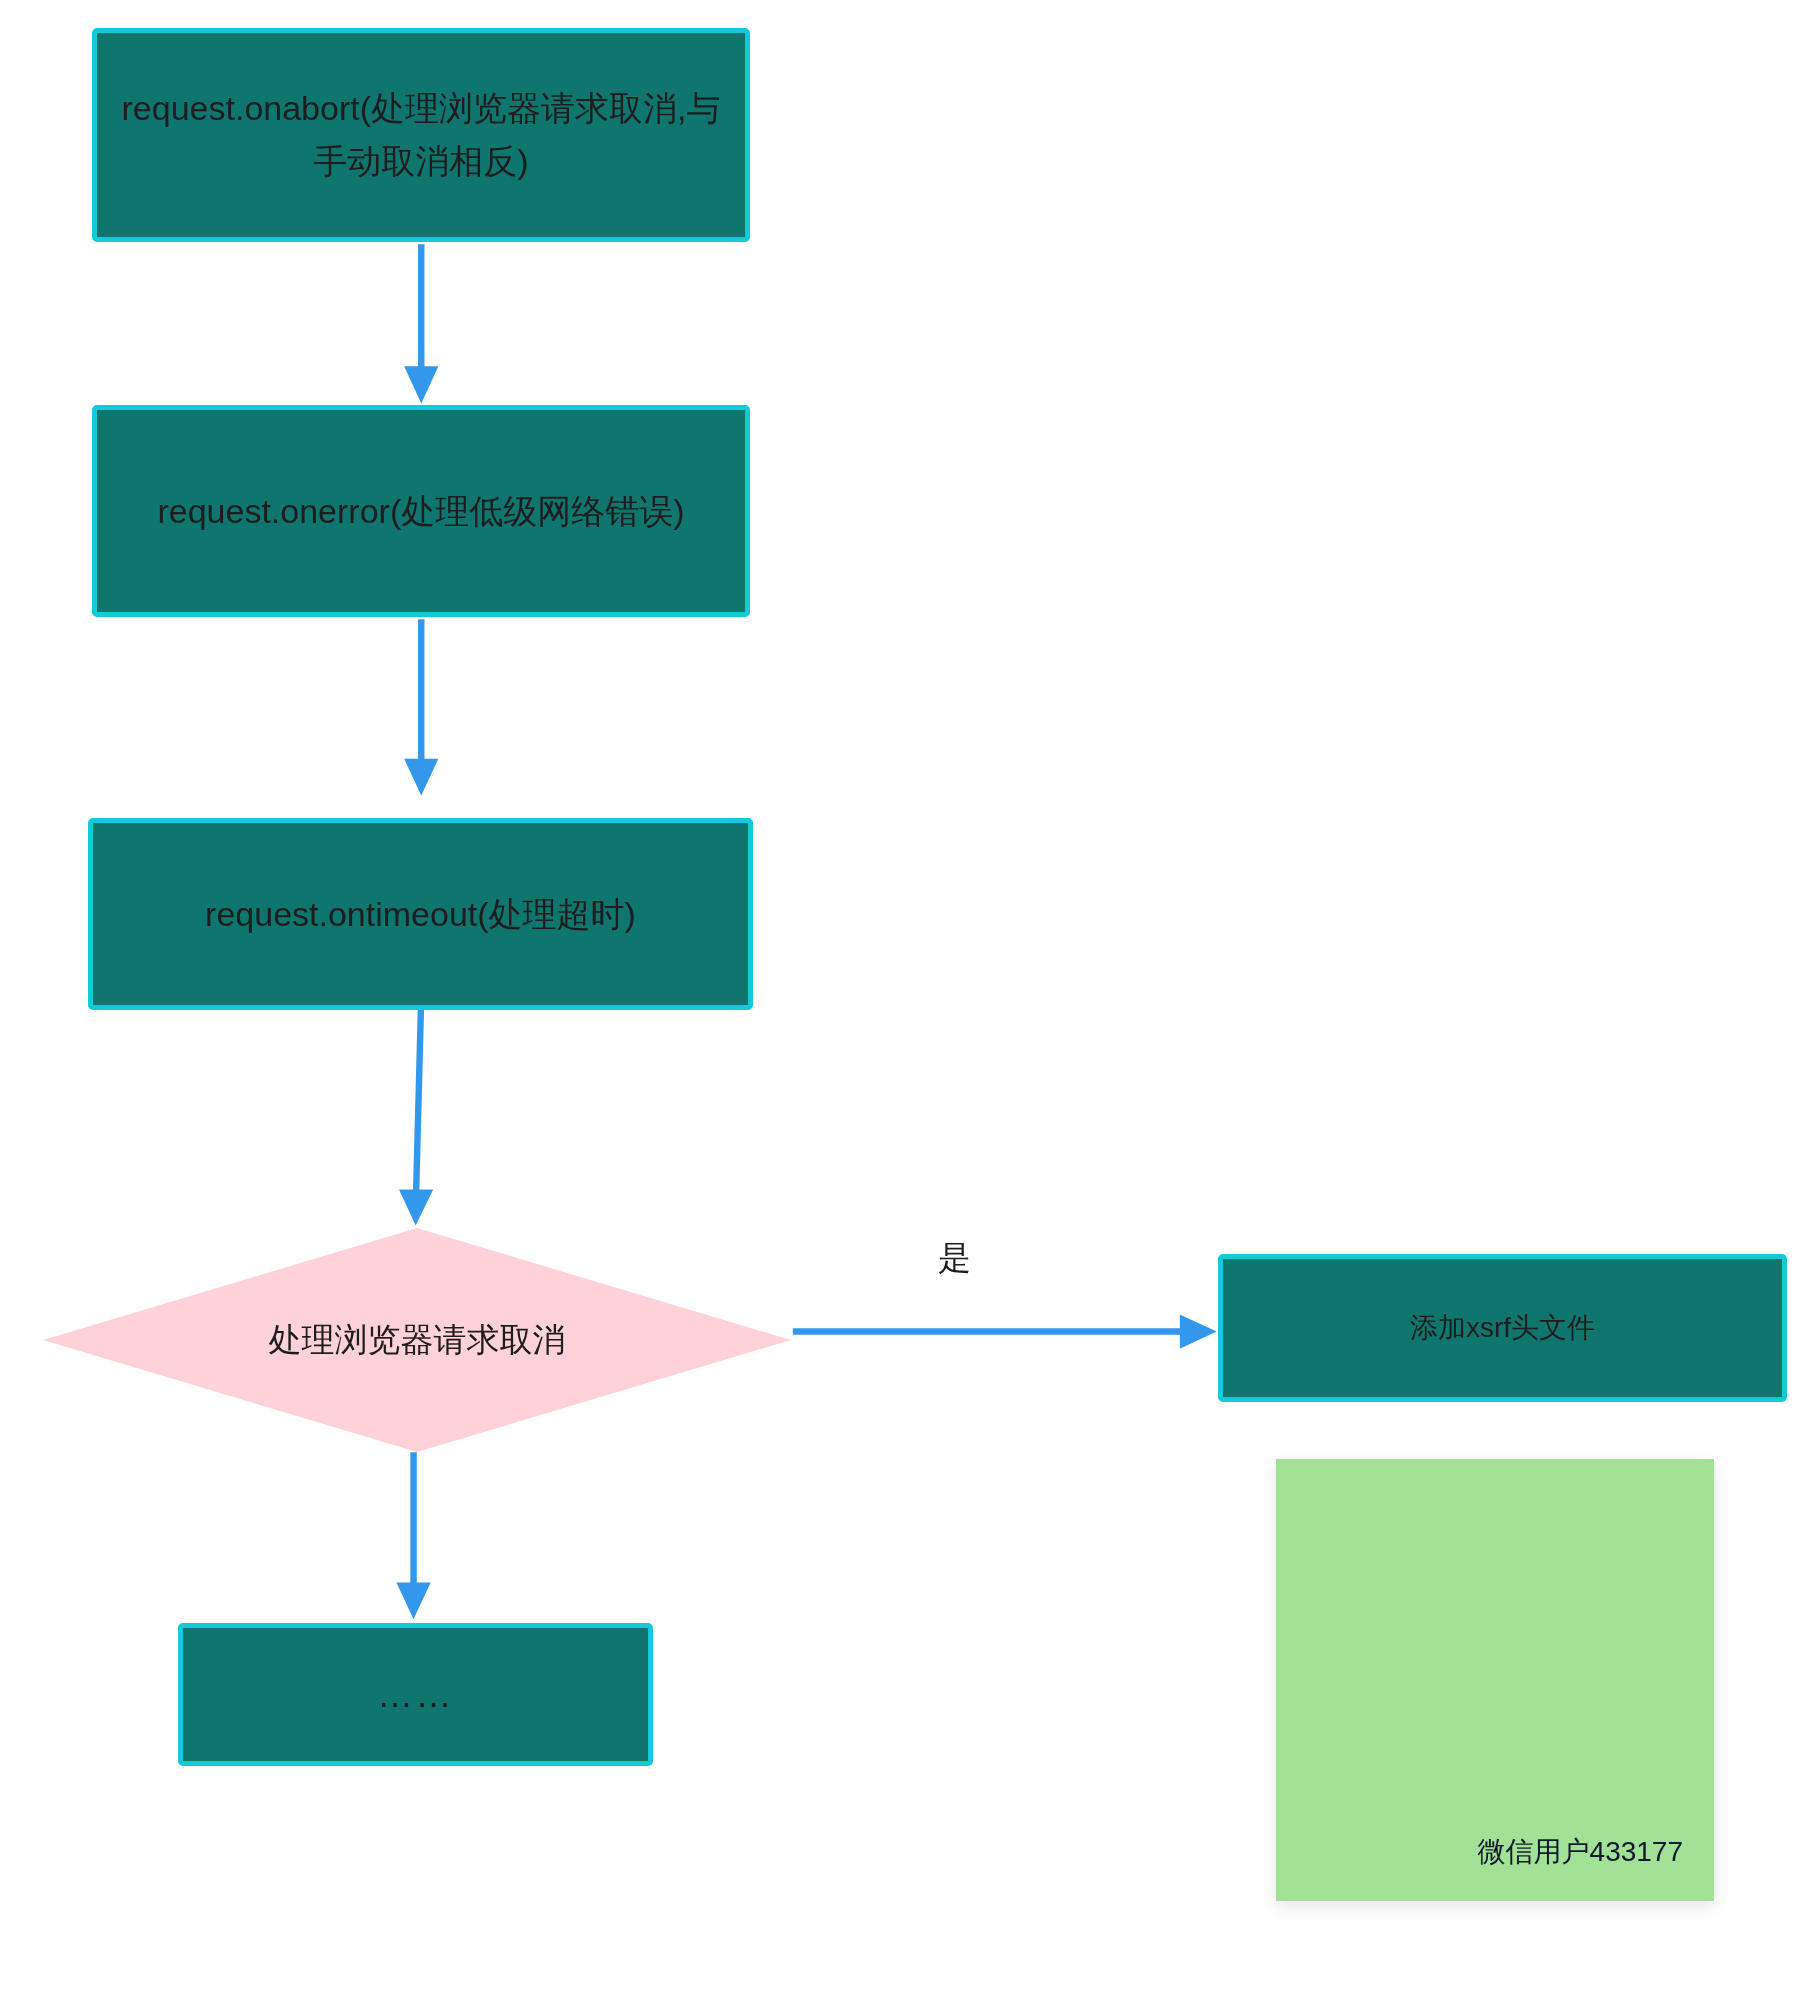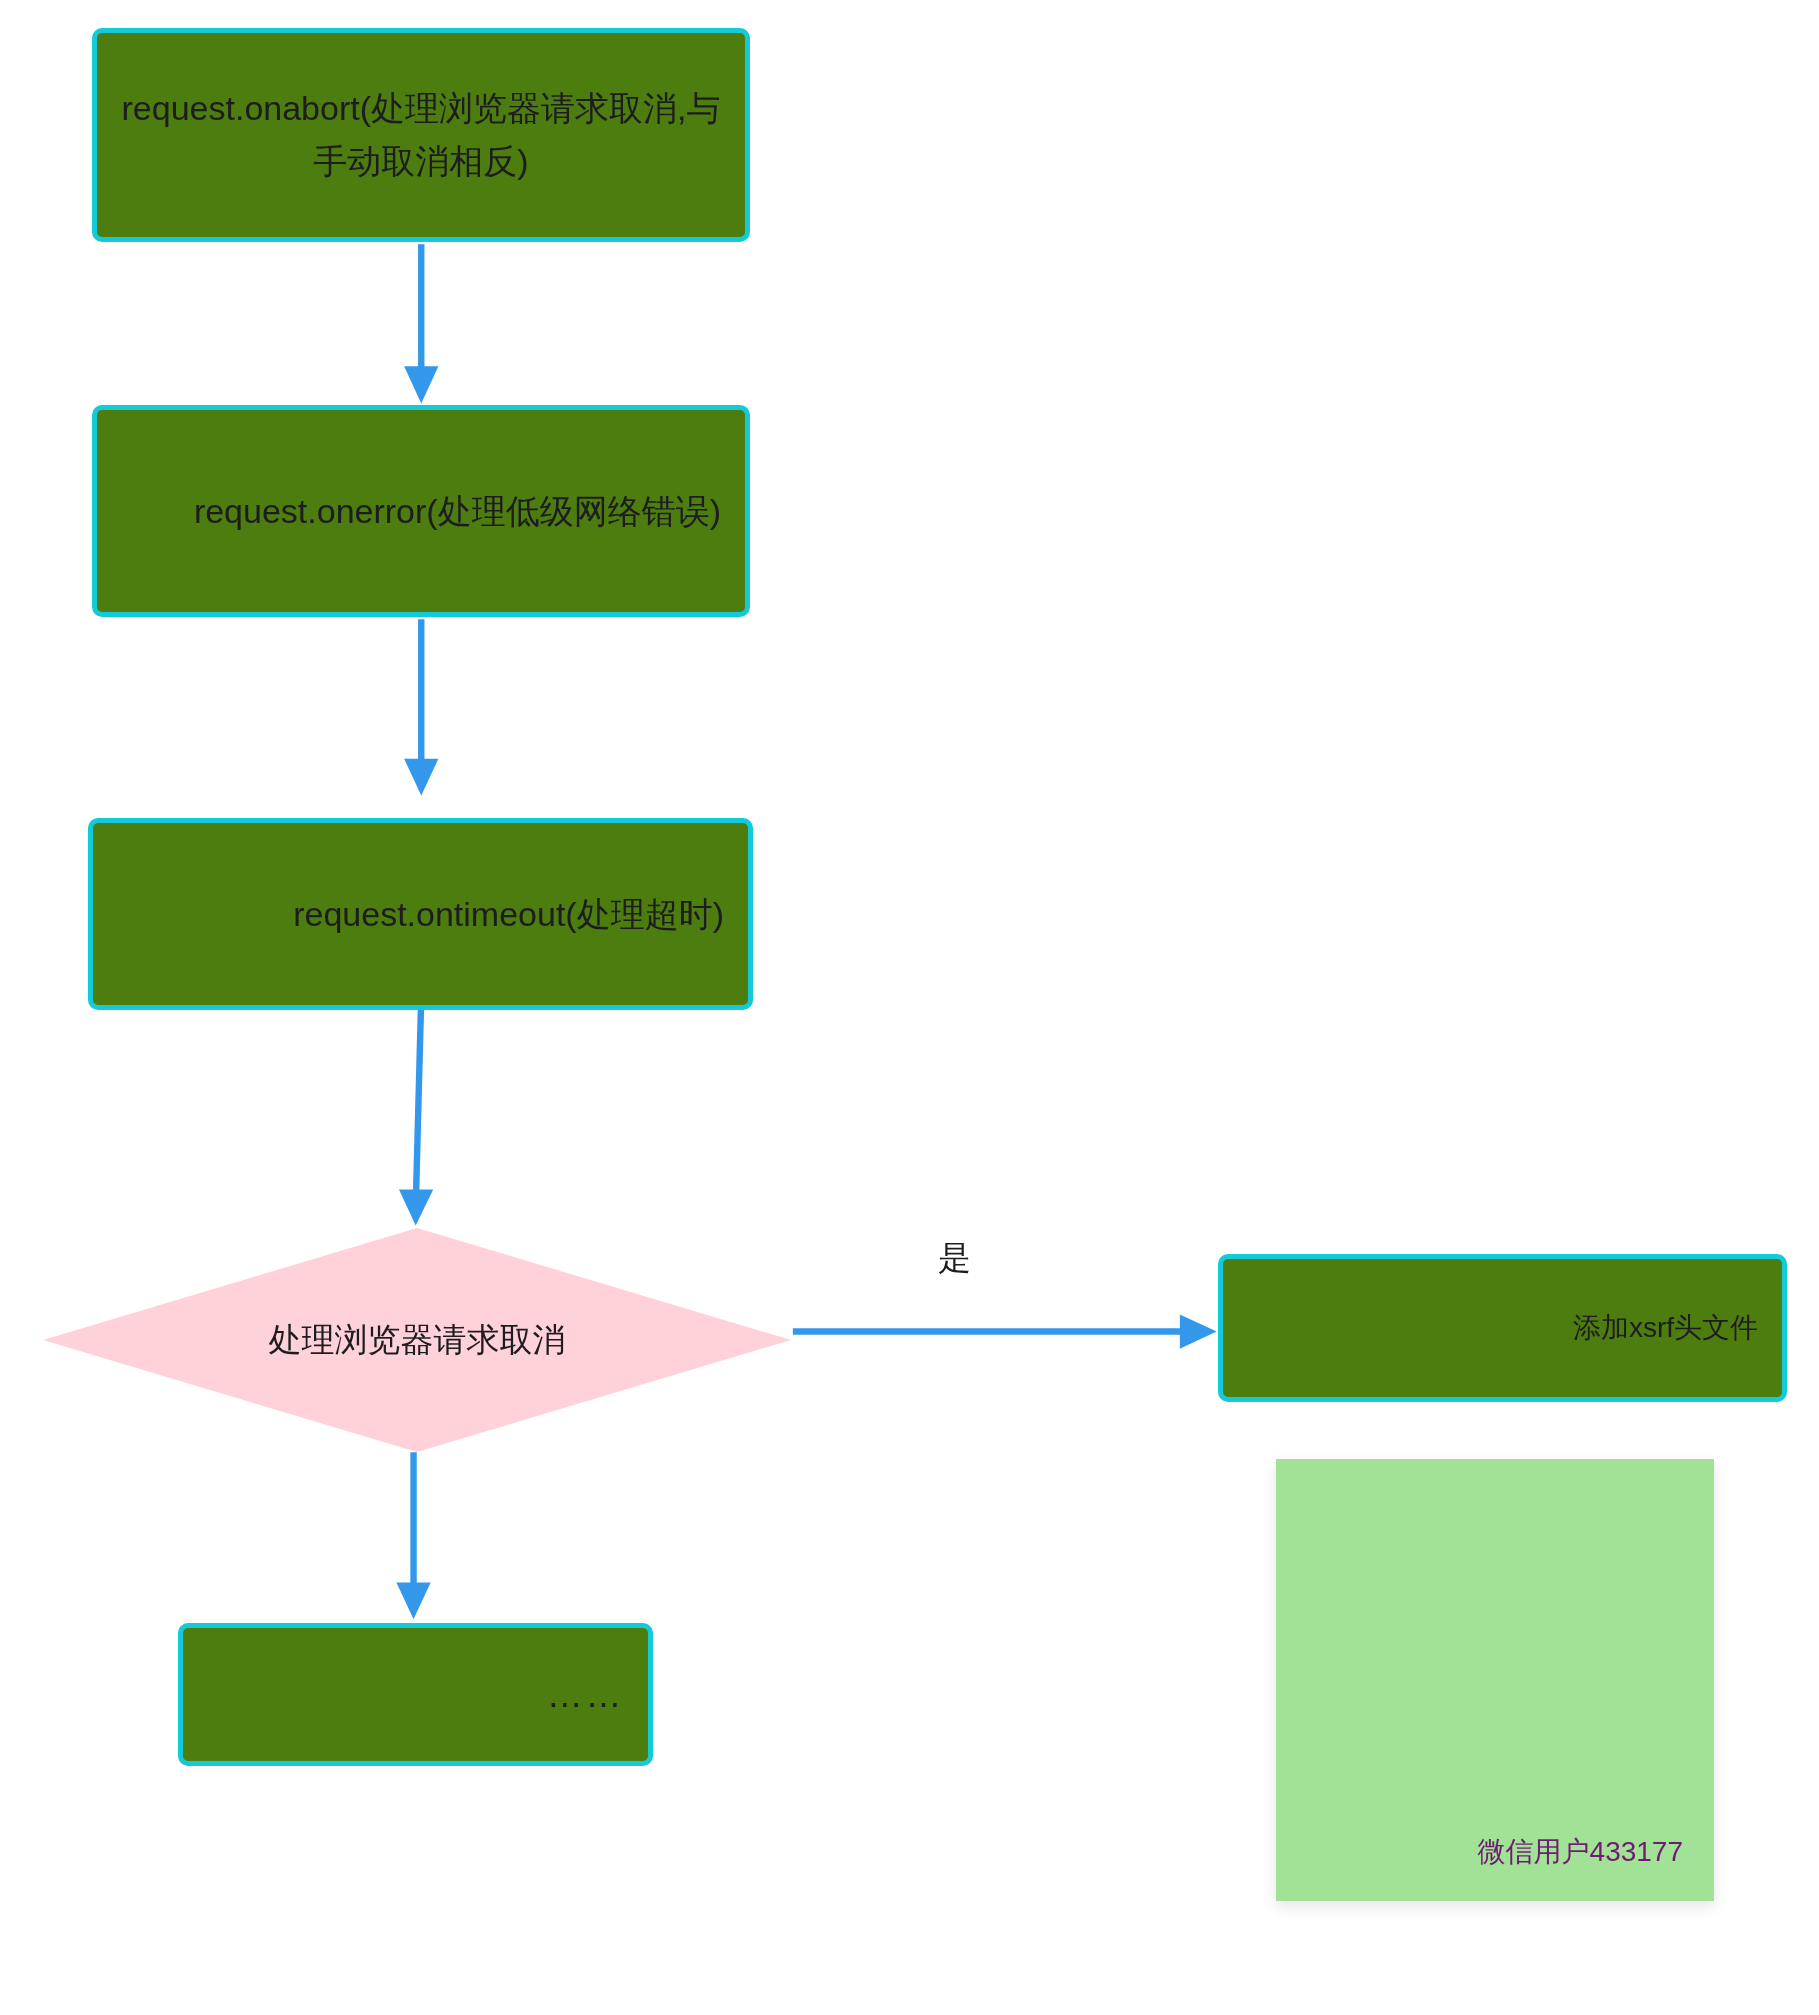--- a/index.html
+++ b/index.html
@@ -29,27 +29,26 @@
   .node {
     position: absolute;
     z-index: 2;
     display: flex;
     align-items: center;
     justify-content: center;
     text-align: center;
     box-sizing: border-box;
   }
   .process {
-    background: #4d7c0f;
+    background: #0f766e;
     border: 5.6px solid #13cbd8;
-    border-radius: 10px;
+    border-radius: 5px;
     font-size: 34px;
     line-height: 1.55;
     padding: 4.3px 24px;
-    justify-content: flex-end;
   }
   .diamond {
     background: #ffd2da;
     clip-path: polygon(50% 0%, 100% 50%, 50% 100%, 0% 50%);
     font-size: 33px;
     z-index: 2;
   }
   .edge-label {
     position: absolute;
     z-index: 3;
@@ -66,21 +65,21 @@
     font-size: 33px;
     line-height: 1.58;
     text-align: left;
     box-shadow: 0 6px 15.4px rgba(0,0,0,0.10);
   }
   .watermark {
     position: absolute;
     right: 31px;
     bottom: 26.5px;
     font-size: 28px;
-    color: #701a75;
+    color: #0f172a;
     z-index: 3;
   }
 
   
   #node-onabort   { left: 92px;  top: 28px;   width: 658px; height: 214px; }
   #node-onerror   { left: 92px;  top: 405px;  width: 658px; height: 212px; }
   #node-ontimeout { left: 88px;  top: 802px; width: 665px; height: 192px; margin-top: 16px; }
   #node-decision  { left: 43px;  top: 1228px; width: 748px; height: 224px; }
   #node-xsrf      { left: 1218px; top: 1254px; width: 569px; height: 148px; font-size: 28px; }
   #node-ellipsis  { left: 178px;  top: 1623px; width: 475px; height: 143px; font-size: 36px; letter-spacing: 2.6px; }

